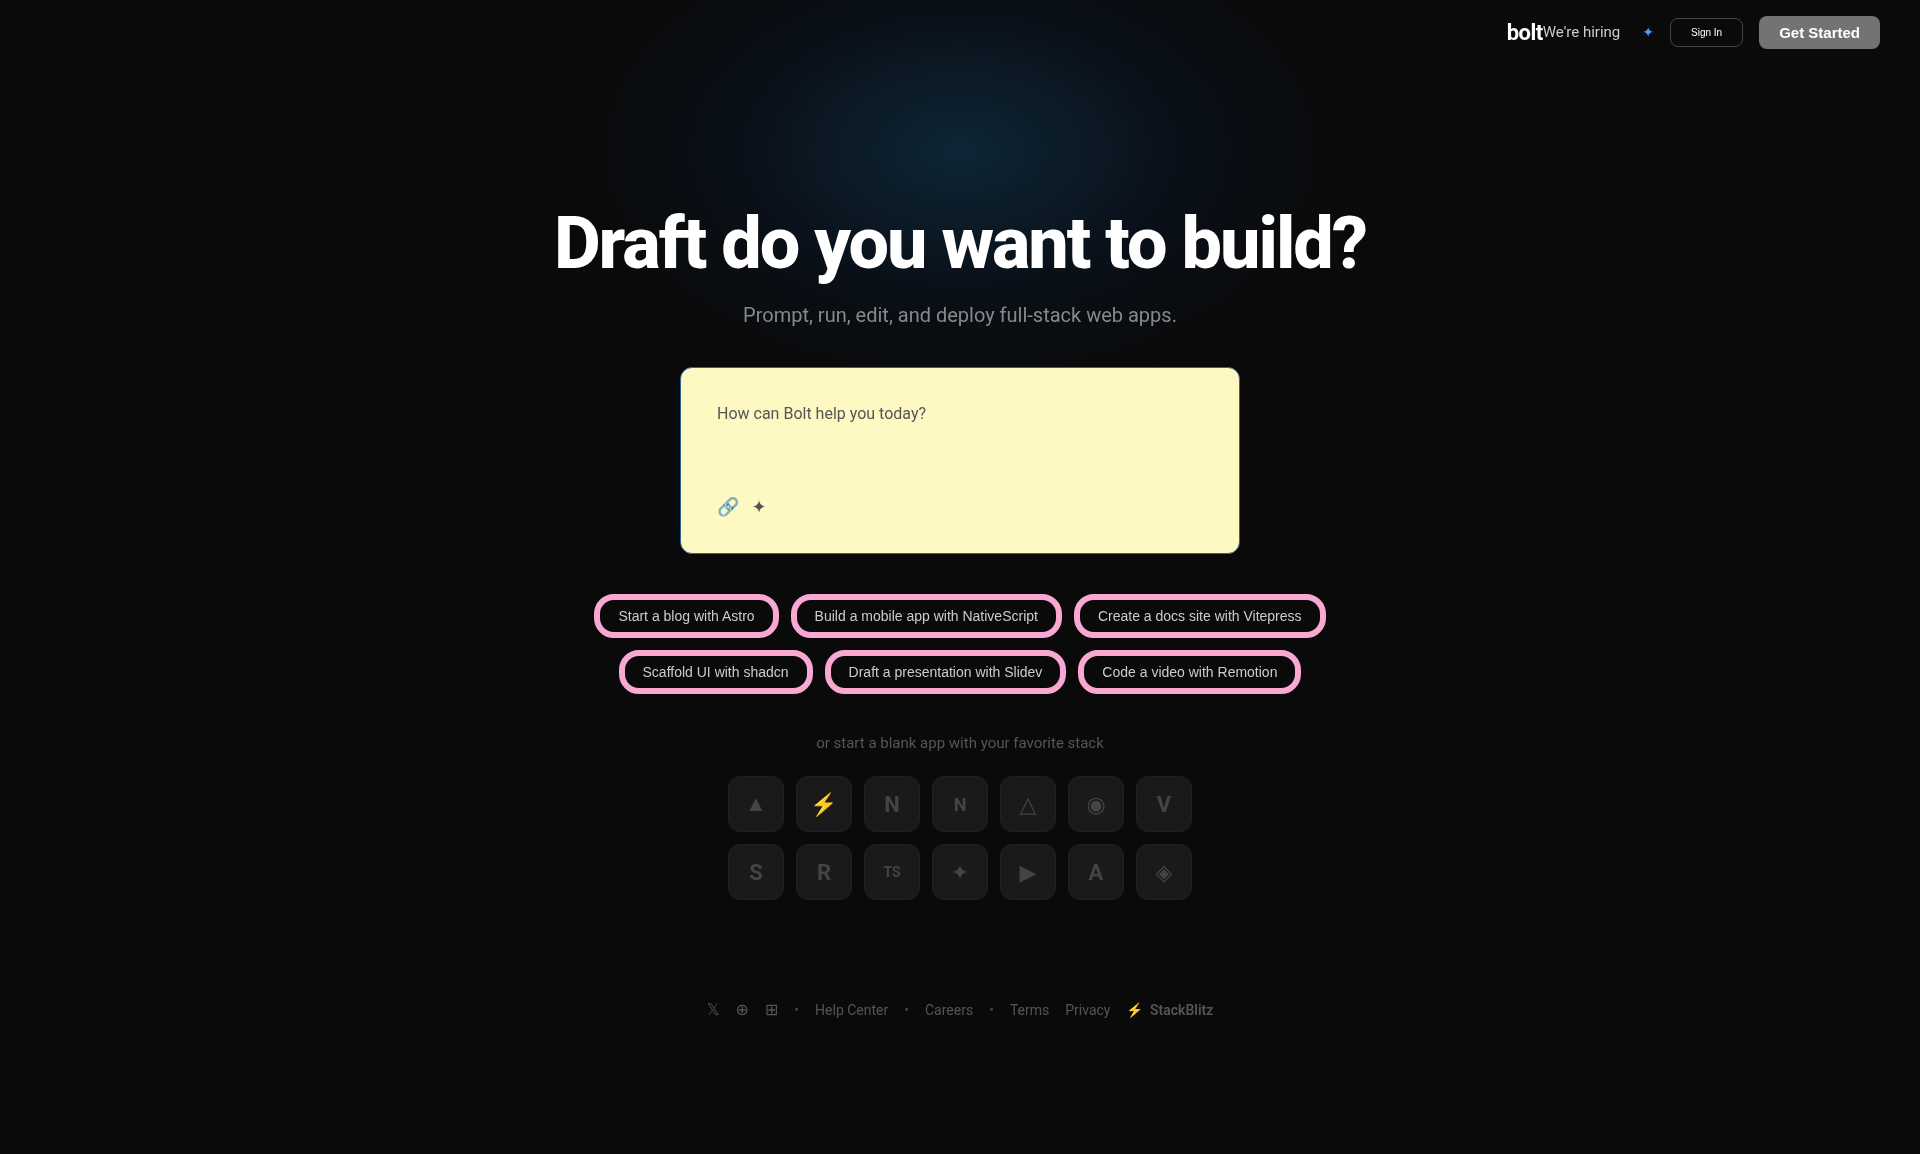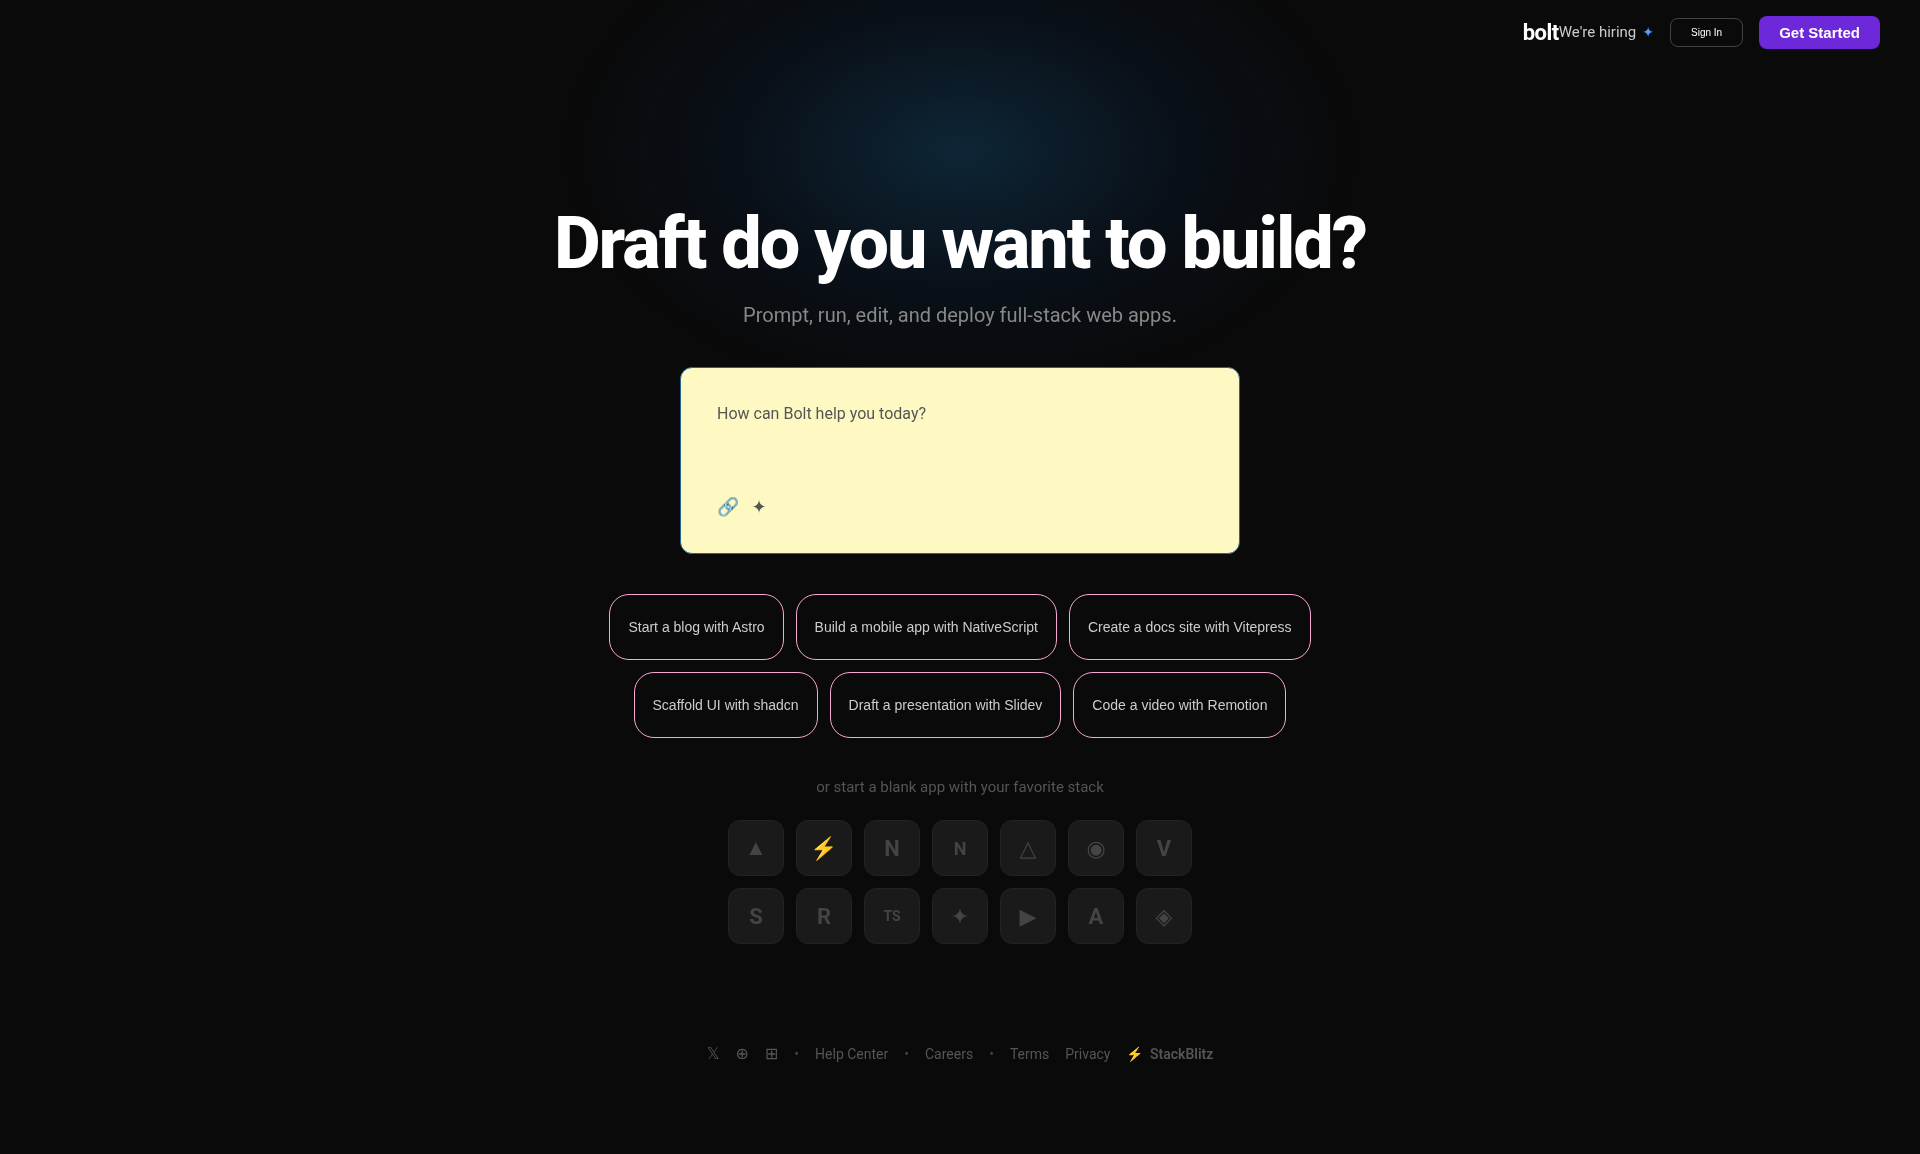--- a/index.html
+++ b/index.html
@@ -48,21 +48,21 @@
 
     .header-right {
       display: flex;
       align-items: center;
       gap: 16px;
     }
 
     .hiring-link {
       display: flex;
       align-items: center;
-      gap: 6px;
+      gap: 22px;
       color: #cccccc;
       font-size: 15px;
       cursor: pointer;
       text-decoration: none;
     }
 
     .hiring-link .sparkle {
       color: #4a9eff;
       font-size: 14px;
     }
@@ -71,21 +71,21 @@
       background: transparent;
       border: 1px solid #444;
       color: #ffffff;
       padding: 8px 20px;
       border-radius: 8px;
       font-size: 10px;
       cursor: pointer;
     }
 
     .btn-get-started {
-      background: #6d28d9;
+      background: #737373;
       border: none;
       color: #ffffff;
       padding: 8px 20px;
       border-radius: 8px;
       font-size: 15px;
       font-weight: 600;
       cursor: pointer;
     }
 
     
@@ -163,23 +163,23 @@
       margin-bottom: 40px;
     }
 
     .suggestion-row {
       display: flex;
       gap: 12px;
     }
 
     .chip {
       background: transparent;
-      border: 1px solid #f9a8d4;
+      border: 6px solid #f9a8d4;
       color: #cccccc;
-      padding: 24px 18px;
+      padding: 8px 18px;
       border-radius: 20px;
       font-size: 14px;
       cursor: pointer;
       white-space: nowrap;
     }
 
     
     .blank-app-section {
       display: flex;
       flex-direction: column;

